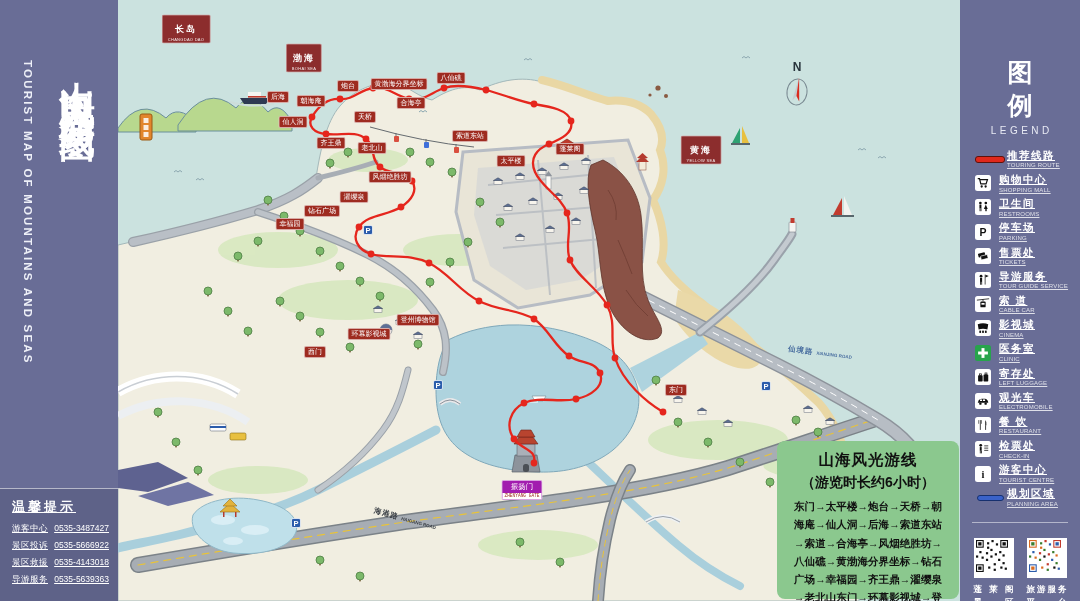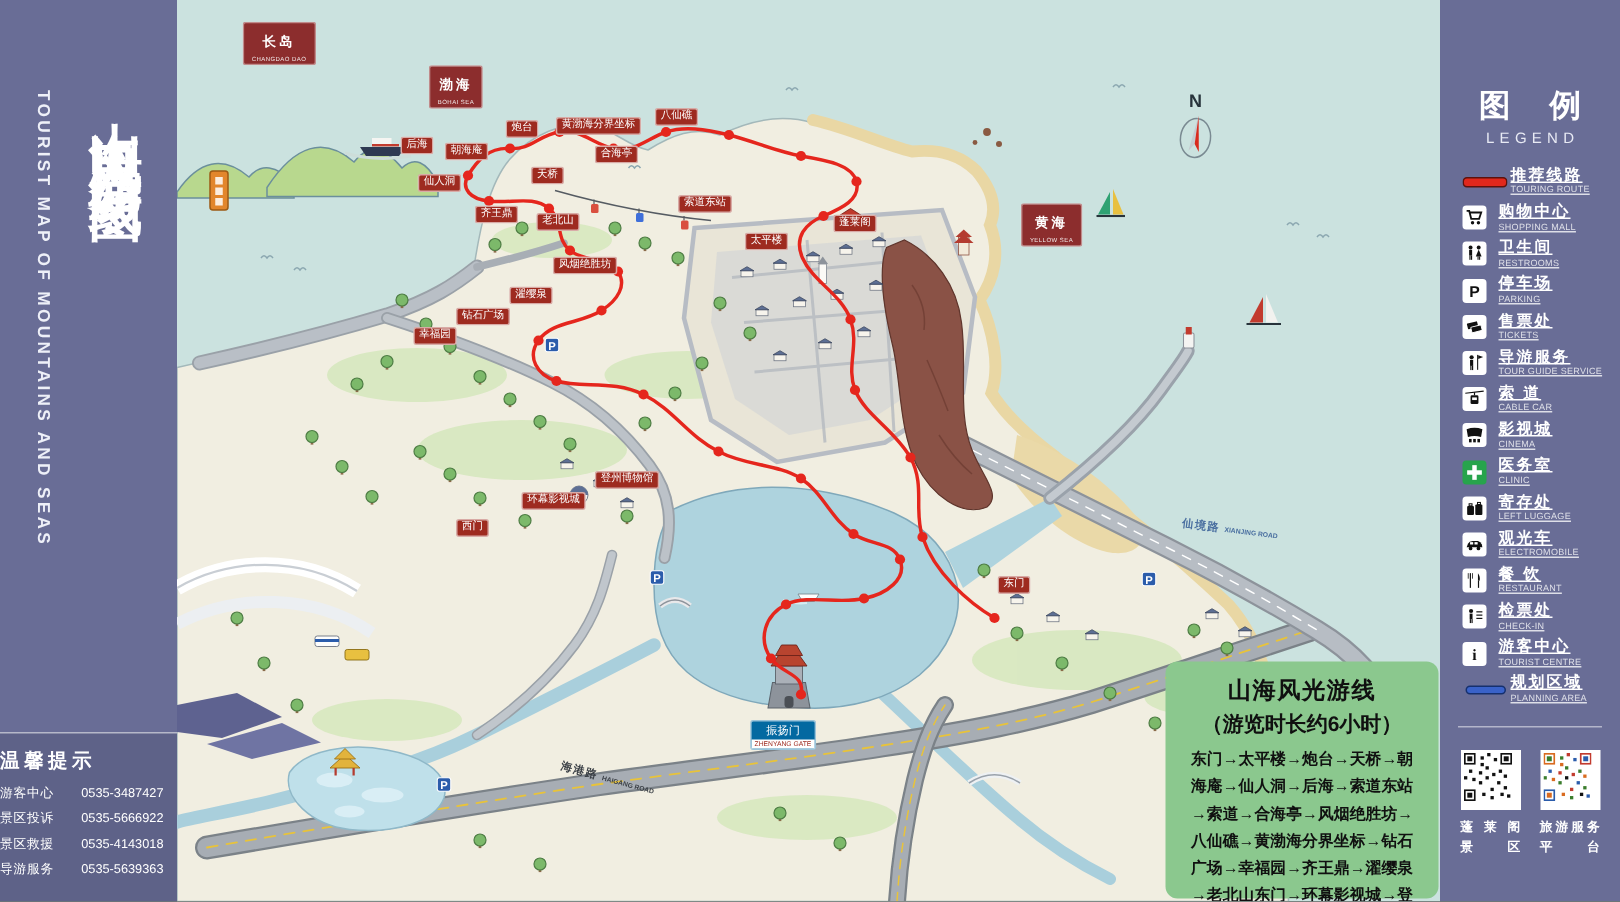--- a/index.html
+++ b/index.html
@@ -3,28 +3,28 @@
 <meta charset="utf-8">
 <style>
   html,body{margin:0;padding:0;background:#222;}
   body{font-family:"Liberation Sans","DejaVu Sans",sans-serif;}
   .stage{position:relative;width:1080px;height:601px;overflow:hidden;background:#cbe2df;}
 
   
   .left-panel{position:absolute;left:0;top:0;width:118px;height:601px;background:#696d96;color:#fff;z-index:20;}
   .lp-en{position:absolute;left:22px;top:60px;writing-mode:vertical-rl;font-size:11.5px;font-weight:bold;letter-spacing:2.2px;color:#eef0f8;}
   .lp-title{position:absolute;left:52px;top:52px;writing-mode:vertical-rl;text-orientation:upright;font-size:36px;font-weight:bold;letter-spacing:8px;}
-  .lp-tips{position:absolute;left:0;right:0;top:488px;bottom:0;background:#5e6288;border-top:1px solid rgba(255,255,255,.55);padding:9px 9px 0 0;box-sizing:border-box;}
+  .lp-tips{position:absolute;left:0;right:0;top:488px;bottom:0;background:#5e6288;border-top:1px solid rgba(255,255,255,.55);padding:9px 9px 0 12px;box-sizing:border-box;text-decoration:underline;}
   .tips-title{font-size:13px;font-weight:bold;letter-spacing:3px;margin-bottom:7px;}
   .tip-row{display:flex;justify-content:space-between;font-size:8.5px;margin-bottom:5px;white-space:nowrap;}
   .tip-row .lb{letter-spacing:.5px;}
 
   
   .legend-panel{position:absolute;right:0;top:0;width:120px;height:601px;background:#696d96;color:#fff;z-index:20;}
-  .lg-title{margin-top:56px;text-align:center;font-size:21px;font-weight:bold;letter-spacing:26px;padding-left:26px;}
+  .lg-title{margin-top:56px;text-align:center;font-size:25px;font-weight:bold;letter-spacing:26px;padding-left:26px;}
   .lg-sub{text-align:center;font-size:10px;letter-spacing:3.5px;padding-left:3.5px;margin-top:3px;color:#e8eaf4;}
   .lg-items{margin-top:11px;padding-left:15px;}
   .lg-item{display:flex;align-items:center;height:24.2px;text-decoration:underline;}
   .lg-icon{width:16px;height:16px;background:#fff;border-radius:2.5px;flex:0 0 16px;display:flex;align-items:center;justify-content:center;overflow:hidden;}
   .lg-icon.green{background:#27a44c;}
   .lg-icon.bare{background:transparent;border-radius:0;width:30px;flex:0 0 30px;}
   .line-red{width:29px;height:5px;background:#e0281c;border-radius:3px;border:1px solid #5e120c;}
   .line-blue{width:25px;height:4px;background:#3a62c8;border-radius:3px;border:1px solid #16306e;}
   .lg-text{margin-left:8px;line-height:1;}
   .lg-item .bare + .lg-text{margin-left:2px;}
@@ -37,21 +37,21 @@
   .qr-label{margin-top:5px;font-size:8.5px;font-weight:bold;line-height:1.6;}
   .qr-label span{display:block;text-align:justify;text-align-last:justify;}
 
   
   .map{position:absolute;left:118px;top:0;width:842px;height:601px;background:#cbe2df;overflow:hidden;}
   .map svg.base{position:absolute;left:0;top:0;}
   .poi{position:absolute;transform:translate(-50%,-50%);background:#9e2b20;color:#fff;font-size:7px;line-height:1.15;padding:1px 3px;border-radius:2px;border:.5px solid rgba(255,255,255,.6);white-space:nowrap;z-index:6;}
   .sea-lb{position:absolute;transform:translate(-50%,-50%);background:#8c2d2d;color:#fff;text-align:center;padding:2px 5px 1px;border-radius:2px;border:.5px solid rgba(255,255,255,.45);z-index:5;white-space:nowrap;}
   .sea-lb .zh{font-size:9px;font-weight:bold;letter-spacing:2px;}
   .sea-lb .en{display:block;font-size:4px;opacity:.9;margin-top:1px;letter-spacing:.3px;}
-  .gate-lb{position:absolute;transform:translate(-50%,-50%);background:#0369a1;color:#fff;font-size:7.5px;text-align:center;padding:1px 3px 0;border-radius:2px;border:.5px solid rgba(255,255,255,.6);white-space:nowrap;z-index:6;}
+  .gate-lb{position:absolute;transform:translate(-50%,-50%);background:#a21caf;color:#fff;font-size:7.5px;text-align:center;padding:1px 3px 0;border-radius:2px;border:.5px solid rgba(255,255,255,.6);white-space:nowrap;z-index:6;font-family:Liberation Mono, monospace;}
   .gate-lb .en{display:block;font-size:4.5px;background:#fff;color:#9e2b20;margin:1px -3px 0;padding:0 2px 1px;}
   .road-lb{position:absolute;transform:translate(-50%,-50%) rotate(7deg);color:#4a6fa0;font-size:7.5px;font-weight:bold;letter-spacing:1px;white-space:nowrap;z-index:5;}
   .road-lb .en{font-size:4.5px;margin-left:3px;letter-spacing:0;}
   .road-lb.dark{color:#3c4147;transform:translate(-50%,-50%) rotate(15deg);}
   .compass{position:absolute;left:666px;top:60px;width:26px;text-align:center;z-index:5;color:#27333b;}
   .compass .n{font-size:12px;font-weight:bold;}
 
   
   .route-box{position:absolute;left:659px;top:441px;width:182px;height:158px;background:#8bc88e;border-radius:8px;padding:9px 17px;box-sizing:border-box;z-index:10;color:#101010;}
   .rb-title{text-align:center;font-size:15.5px;font-weight:bold;letter-spacing:1px;}

